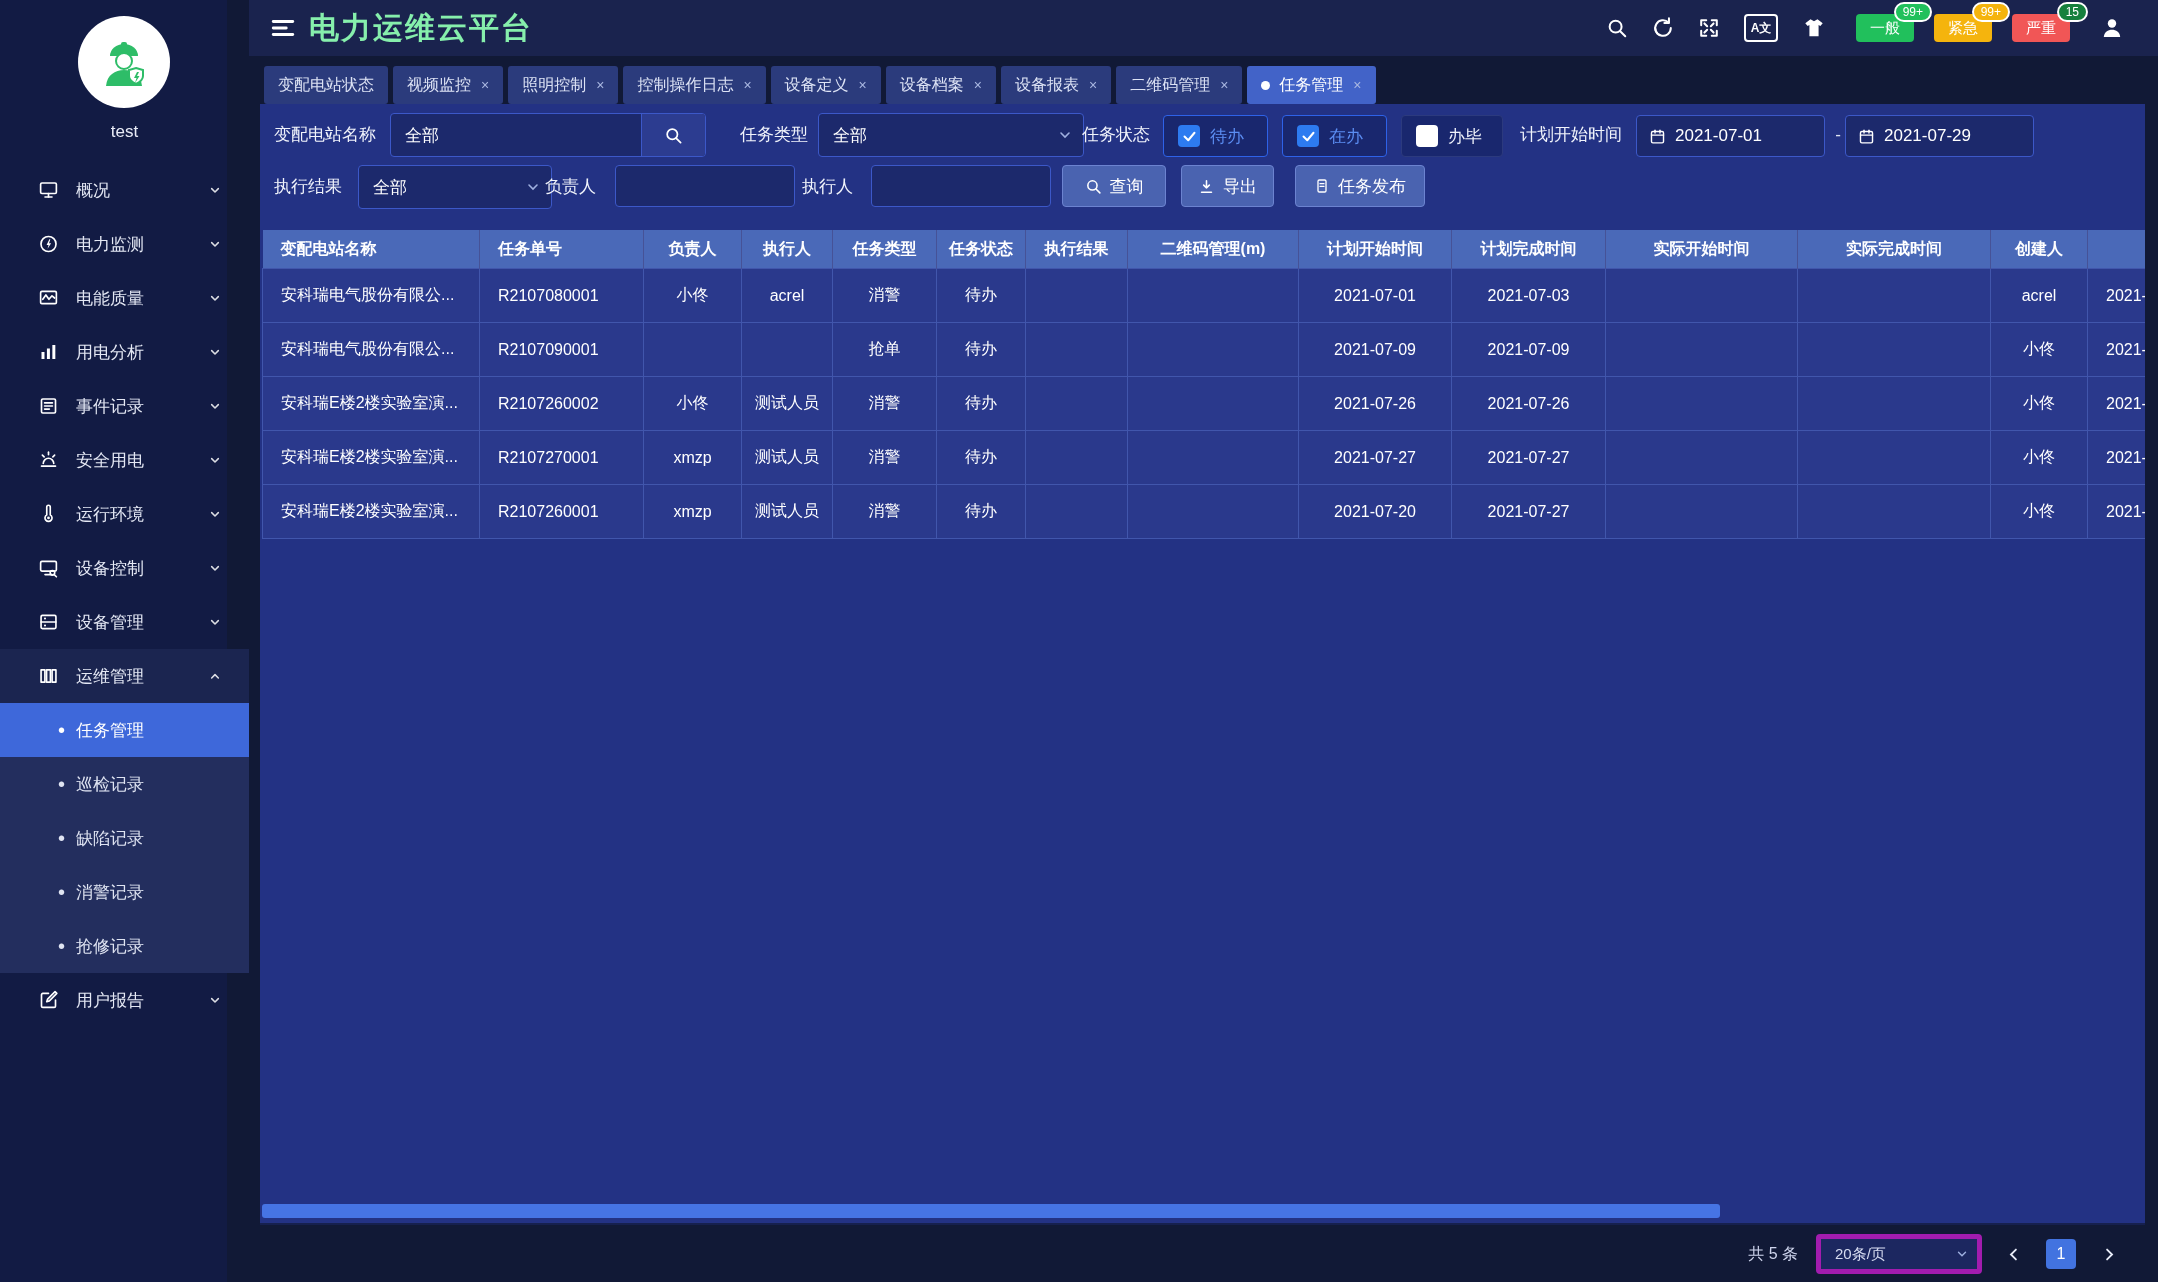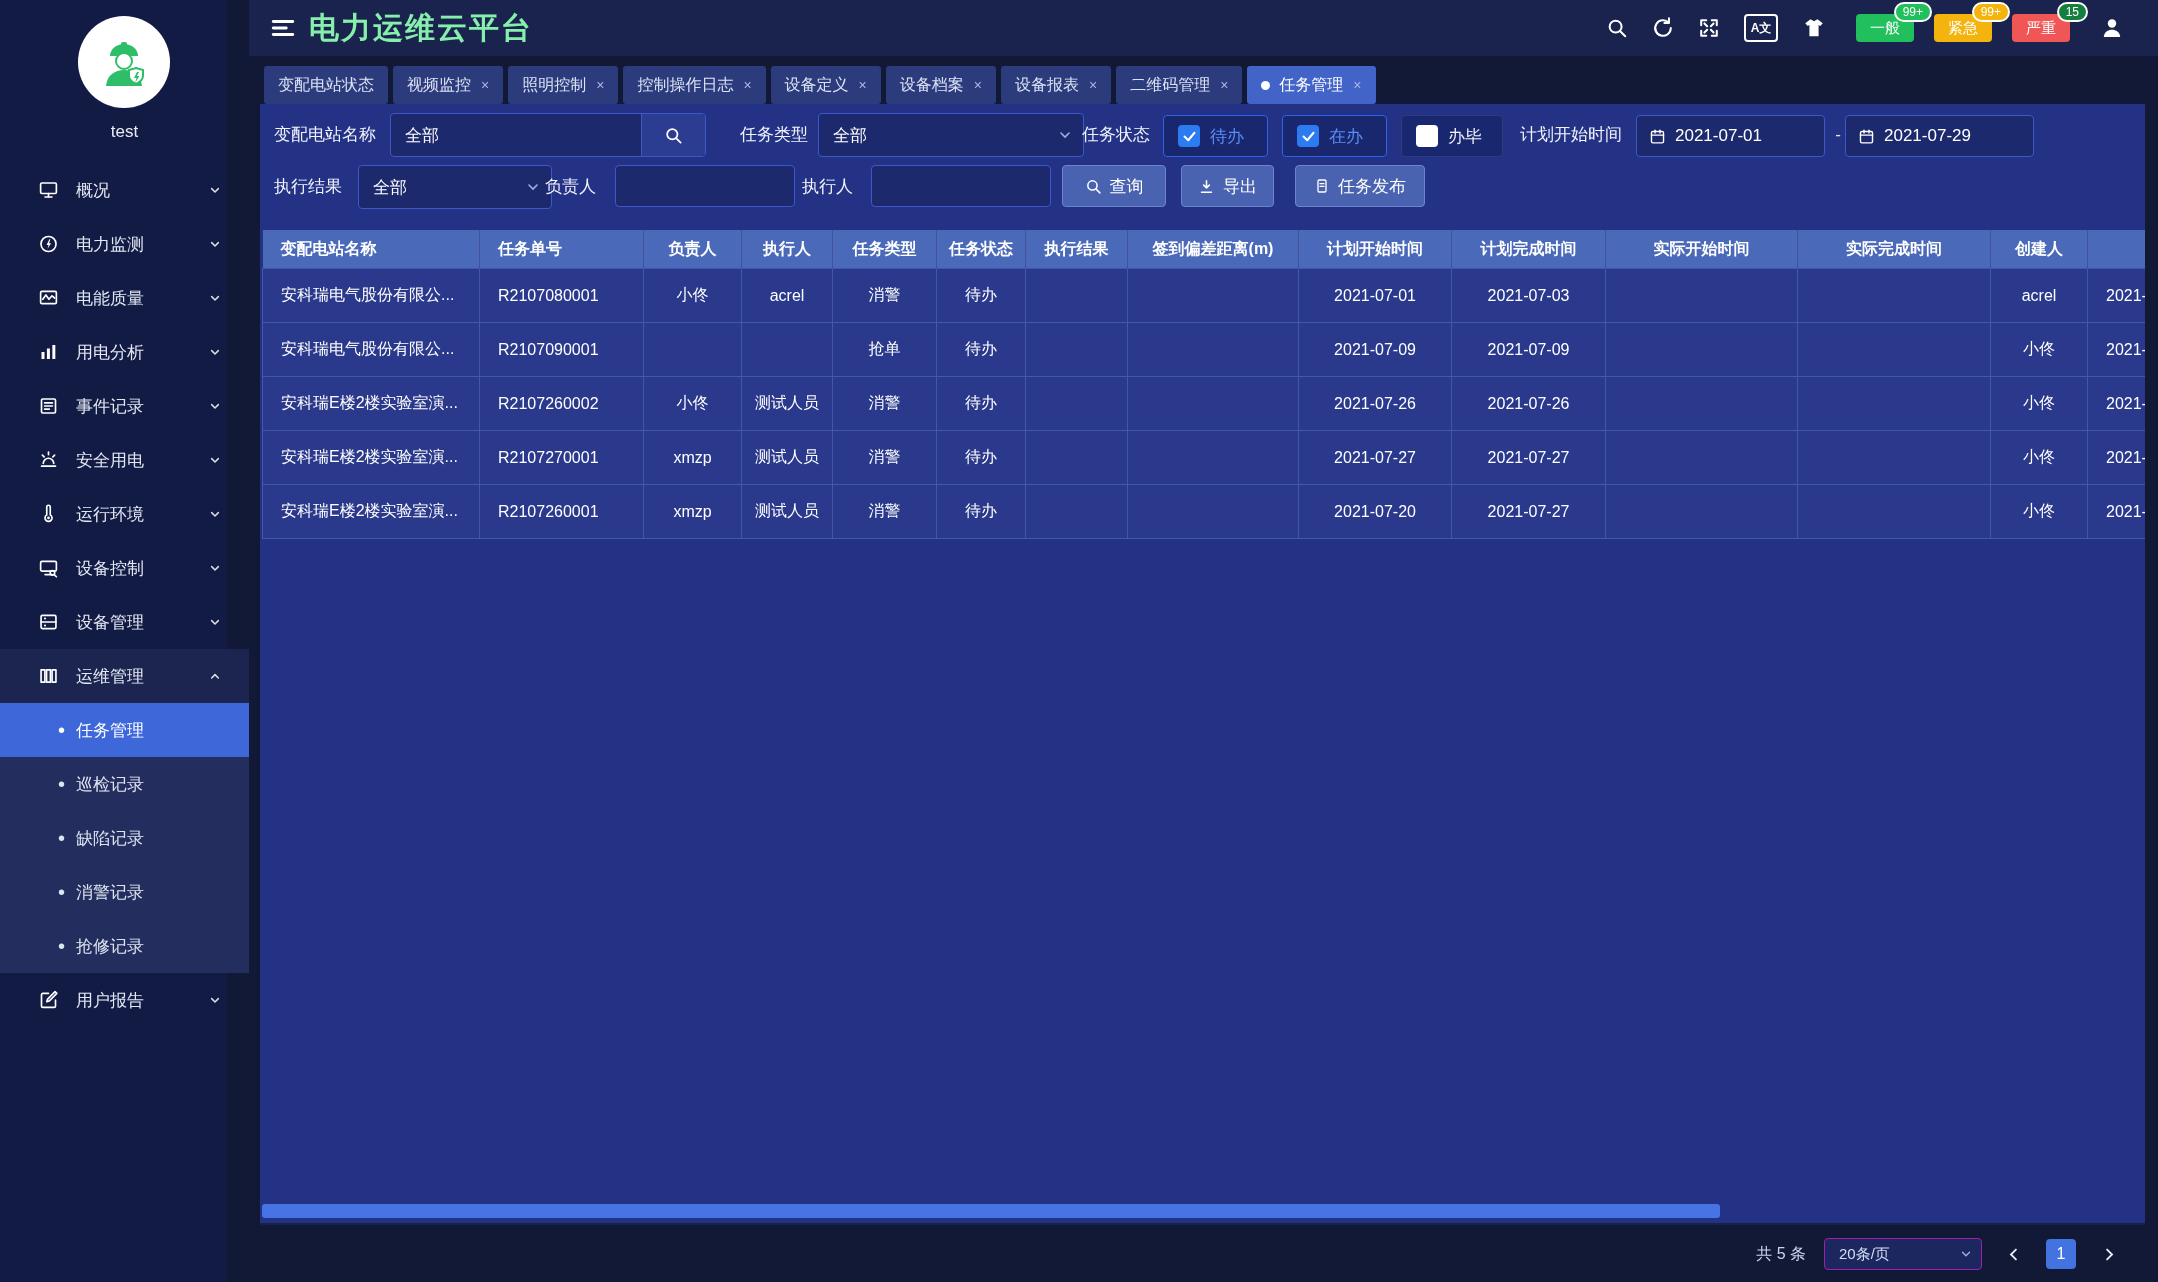--- a/index.html
+++ b/index.html
@@ -82,21 +82,21 @@
   tbody td{height:53px;background:#2a398c;border:1px solid #4156ac;font-size:16px;color:#fff;
     white-space:nowrap;overflow:hidden;}
   .al{text-align:left;padding:0 10px 0 18px;}
   .ac{text-align:center;padding:0 6px;}
   
   .hscroll-track{position:absolute;left:2px;right:3px;bottom:5px;height:14px;}
   .hscroll-thumb{position:absolute;left:0;top:0;height:14px;width:1458px;background:#4674e4;border-radius:3px;cursor:grab;}
   
   .pagination{position:absolute;right:36px;bottom:13px;height:30px;display:flex;align-items:center;gap:18px;
     font-size:16px;color:#ced4ec;}
-  .pg-size{position:relative;height:30px;min-width:112px;border:1px solid #a21caf;border-radius:4px;background:#1c2760;
+  .pg-size{position:relative;height:30px;min-width:112px;border:5px solid #a21caf;border-radius:4px;background:#1c2760;
     display:flex;align-items:center;padding:0 30px 0 14px;font-size:15px;color:#d6dbf0;cursor:pointer;}
   .pg-size .selchev{position:absolute;right:8px;top:50%;transform:translateY(-50%);}
   .pg-arrow{width:28px;height:30px;background:none;border:none;cursor:pointer;display:flex;align-items:center;justify-content:center;padding:0;}
   .pg-page{width:30px;height:30px;border:none;border-radius:4px;background:#4273e0;color:#fff;font-size:16px;
     font-family:inherit;cursor:pointer;}
 </style>
 </head>
 <body>
 
 <div class="sidebar">
@@ -538,21 +538,21 @@
           </colgroup>
           <thead>
             <tr>
               <th class="al">变配电站名称</th>
               <th class="al">任务单号</th>
               <th class="ac">负责人</th>
               <th class="ac">执行人</th>
               <th class="ac">任务类型</th>
               <th class="ac">任务状态</th>
               <th class="ac">执行结果</th>
-              <th class="ac">签到偏差距离(m)</th>
+              <th class="ac">二维码管理(m)</th>
               <th class="ac">计划开始时间</th>
               <th class="ac">计划完成时间</th>
               <th class="ac">实际开始时间</th>
               <th class="ac">实际完成时间</th>
               <th class="ac">创建人</th>
               <th class="al"></th>
             </tr>
           </thead>
           <tbody>
             <tr>

